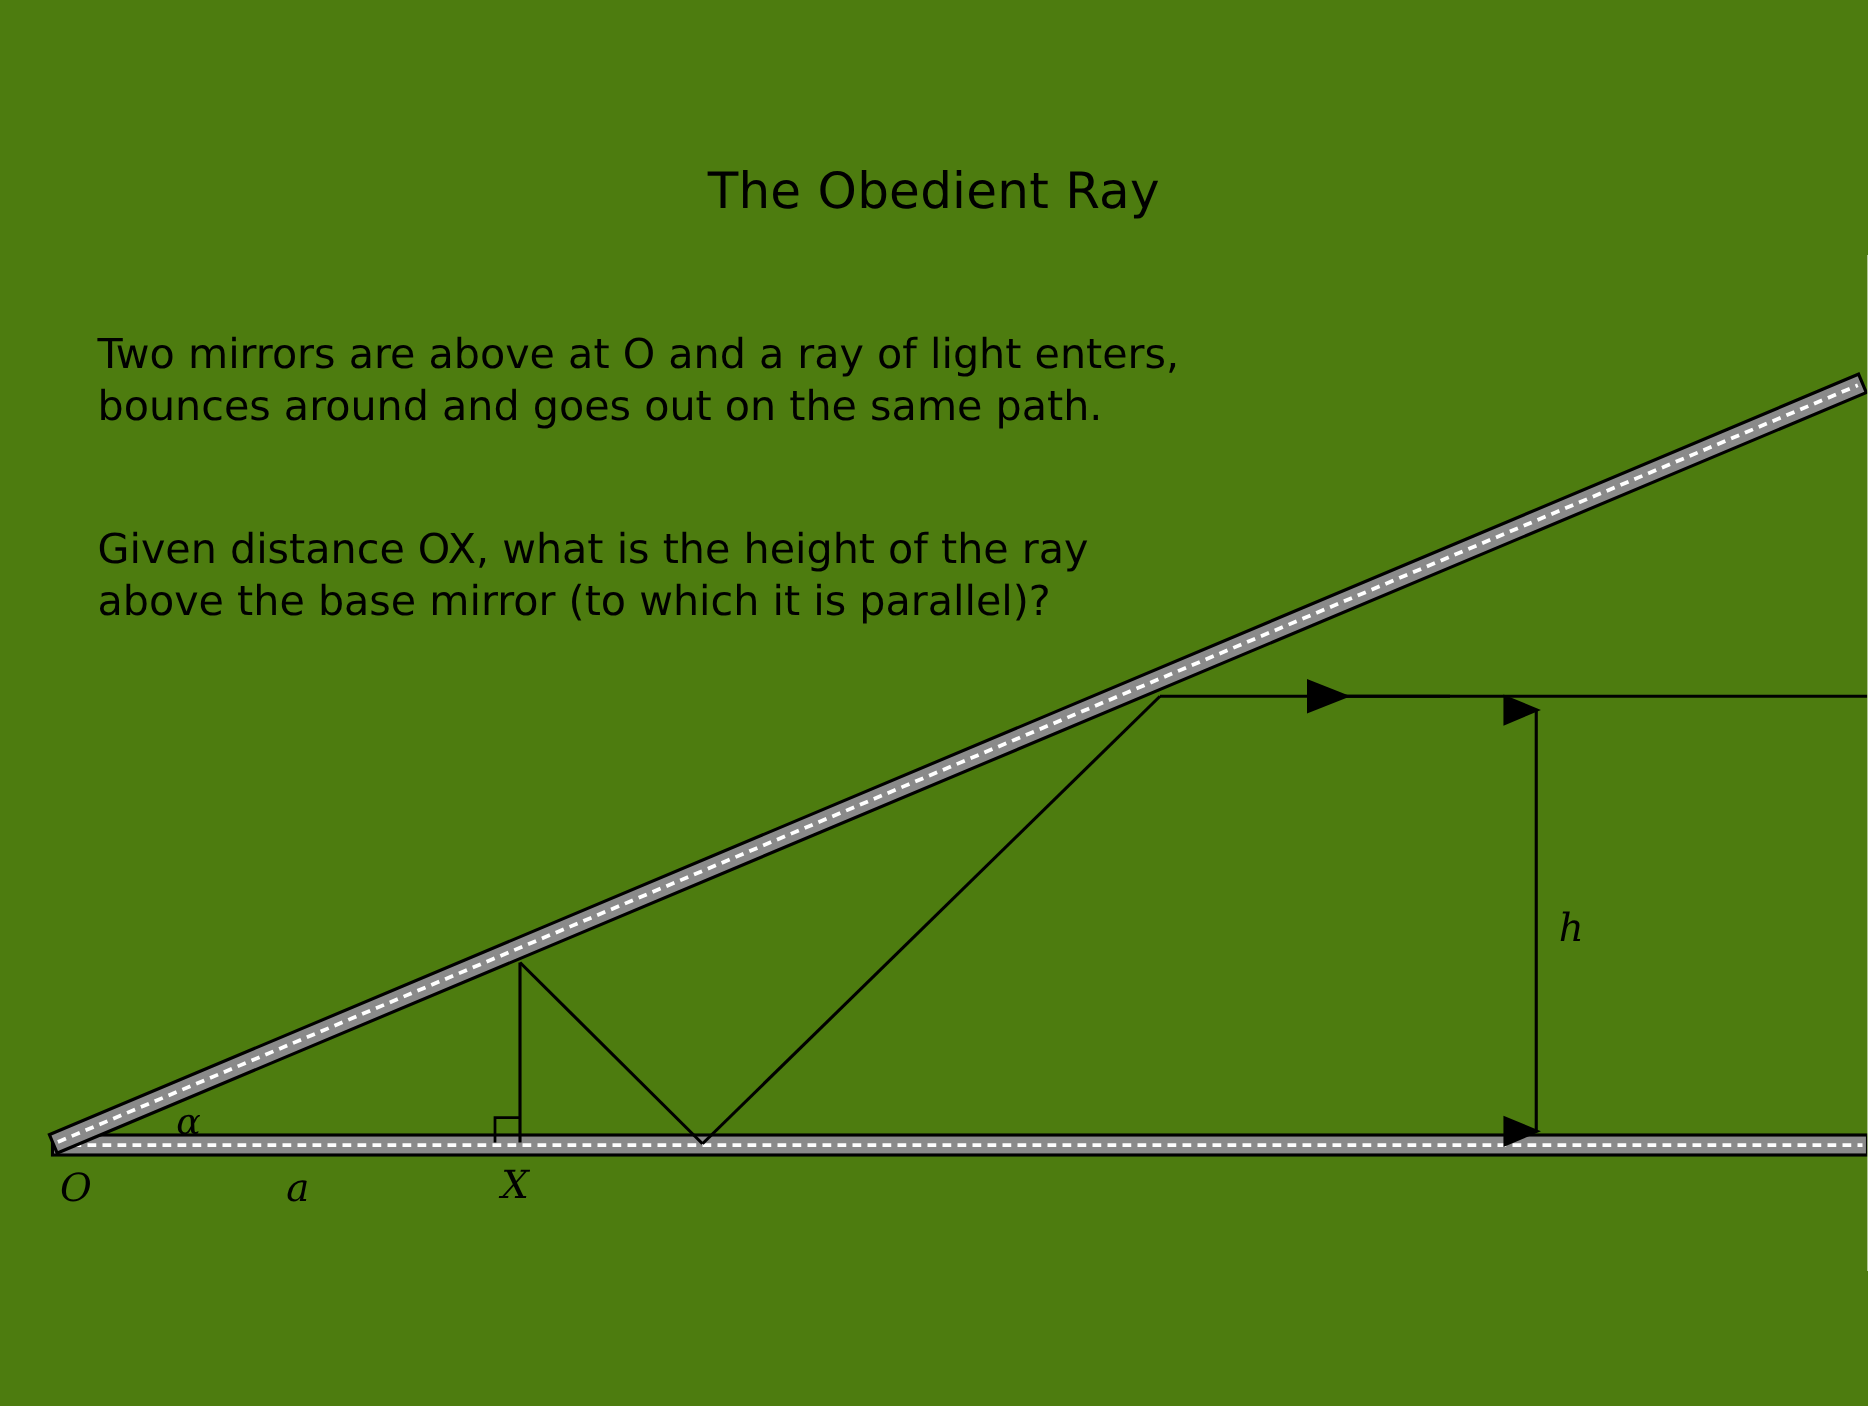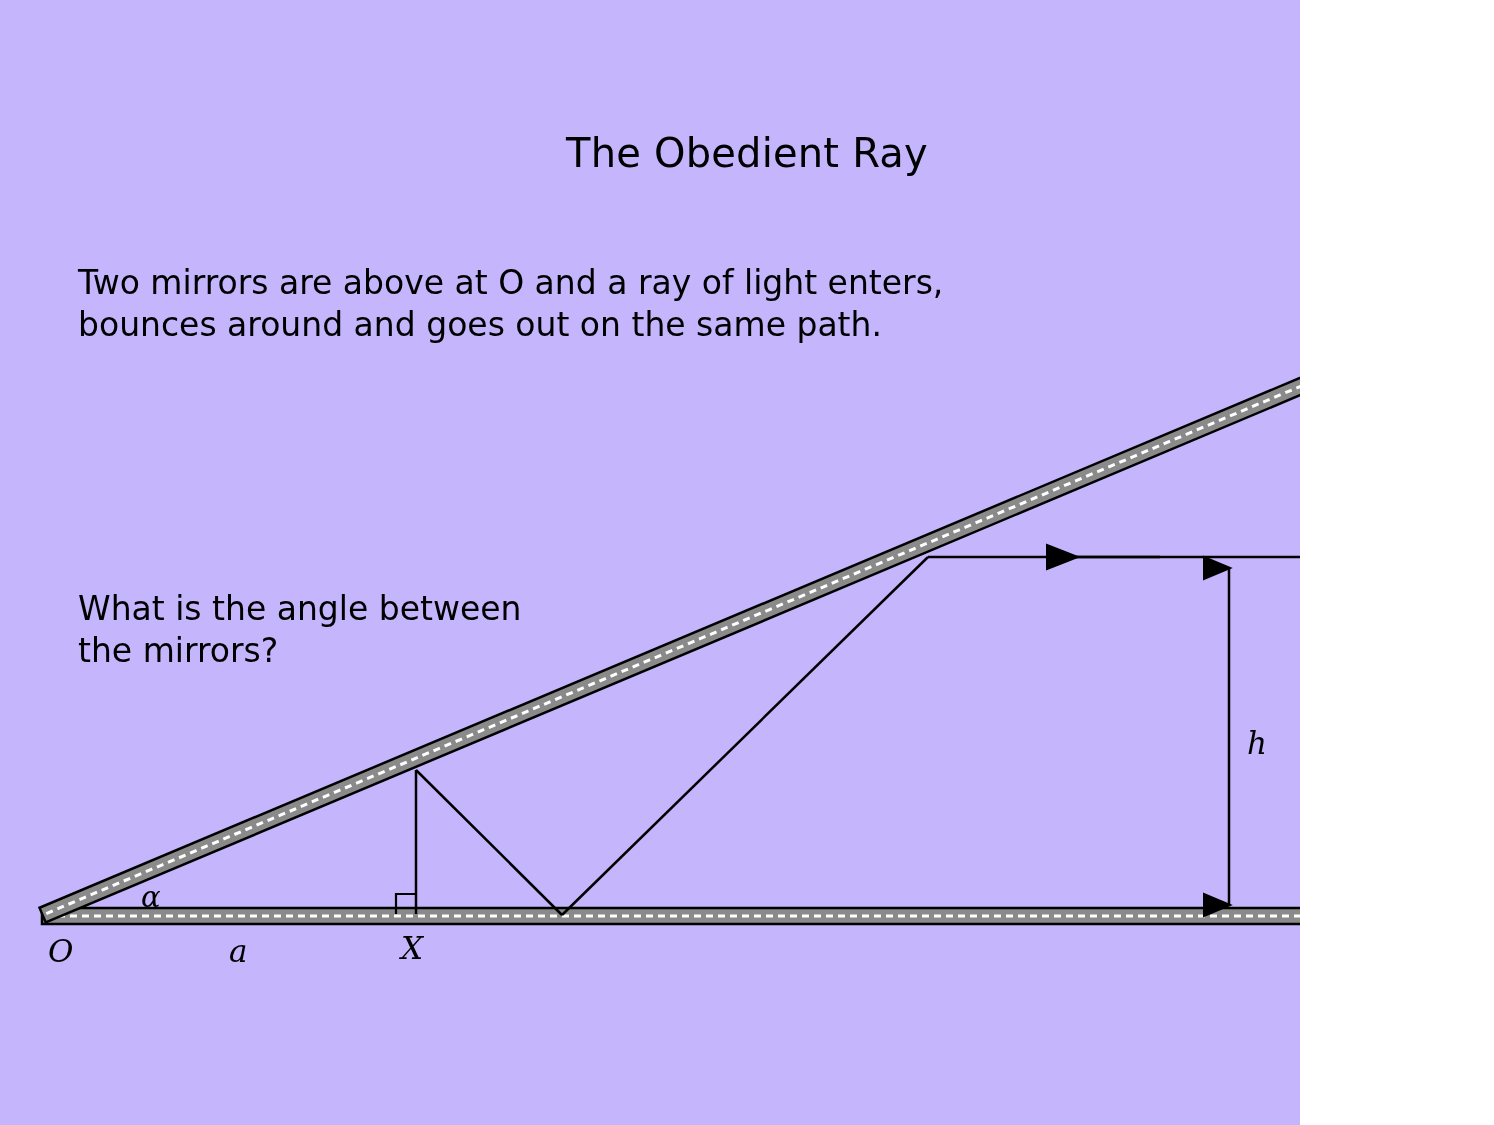--- a/index.html
+++ b/index.html
@@ -2,23 +2,23 @@
 <html><head>
 <meta charset="utf-8">
 <style>
   html, body {
     margin: 0;
     padding: 0;
     background: #ffffff;
   }
   #page {
     position: relative;
-    width: 1300px;
+    width: 1494px;
     height: 1125px;
-    background: #c4b5fd;
+    background: #4d7c0f;
     overflow: hidden;
     font-family: "DejaVu Sans", sans-serif;
   }
   #title {
     position: absolute;
     left: 0;
     top: 130px;
     width: 1494px;
     text-align: center;
     font-size: 40px;
@@ -60,22 +60,22 @@
 </style>
 </head>
 <body>
 
 <div id="page">
 
   <div id="title">The Obedient Ray</div>
 
   <div class="body-text" id="para1">Two mirrors are above at O and a ray of light enters,
 bounces around and goes out on the same path.</div>
-  <div class="body-text" id="para3">What is the angle between
-the mirrors?</div>
+  <div class="body-text" id="para2">Given distance OX, what is the height of the ray
+above the base mirror (to which it is parallel)?</div>
 
   <svg id="diagram" viewBox="0 0 1494 1125">
     <defs>
       <marker id="arrowUp" markerWidth="12" markerHeight="12" refX="6" refY="1.5" orient="auto">
         <path d="M6,0 L11,12 L1,12 Z" fill="#000000"></path>
       </marker>
       <marker id="arrowDown" markerWidth="12" markerHeight="12" refX="6" refY="1.5" orient="auto">
         <path d="M6,0 L11,12 L1,12 Z" fill="#000000"></path>
       </marker>
       <marker id="arrowLeft" markerWidth="14" markerHeight="12" refX="7" refY="6" orient="auto">

